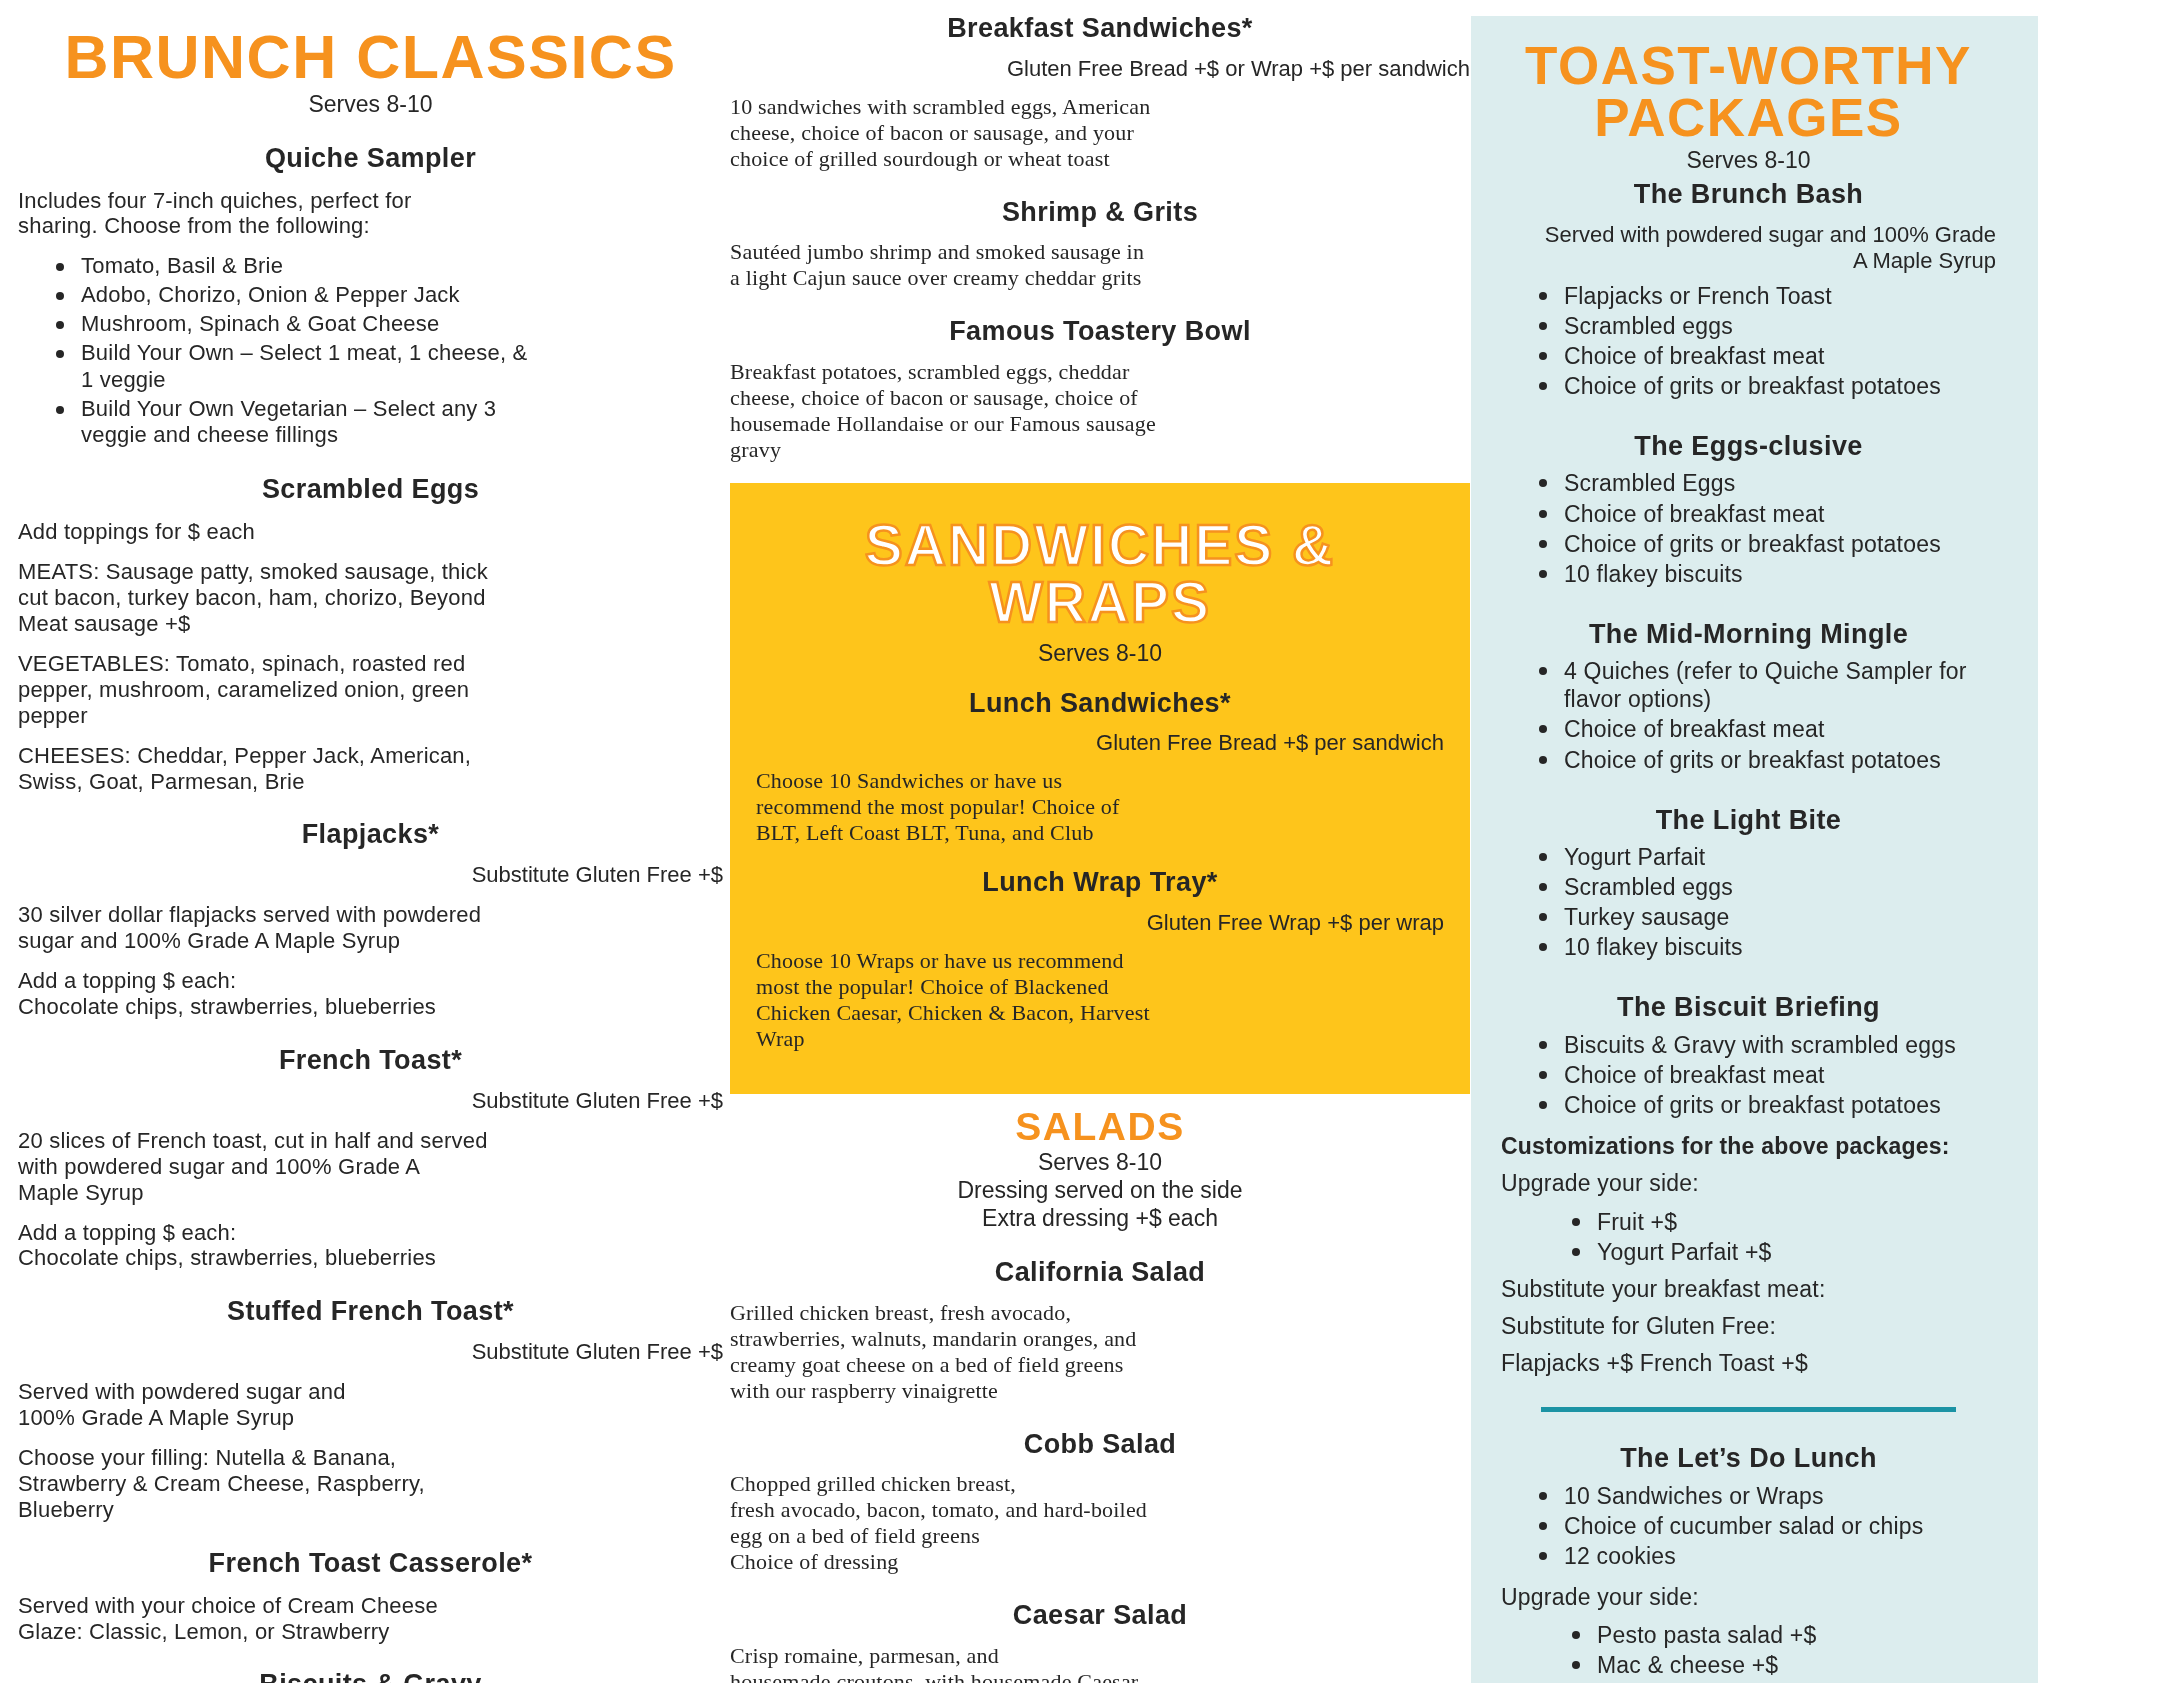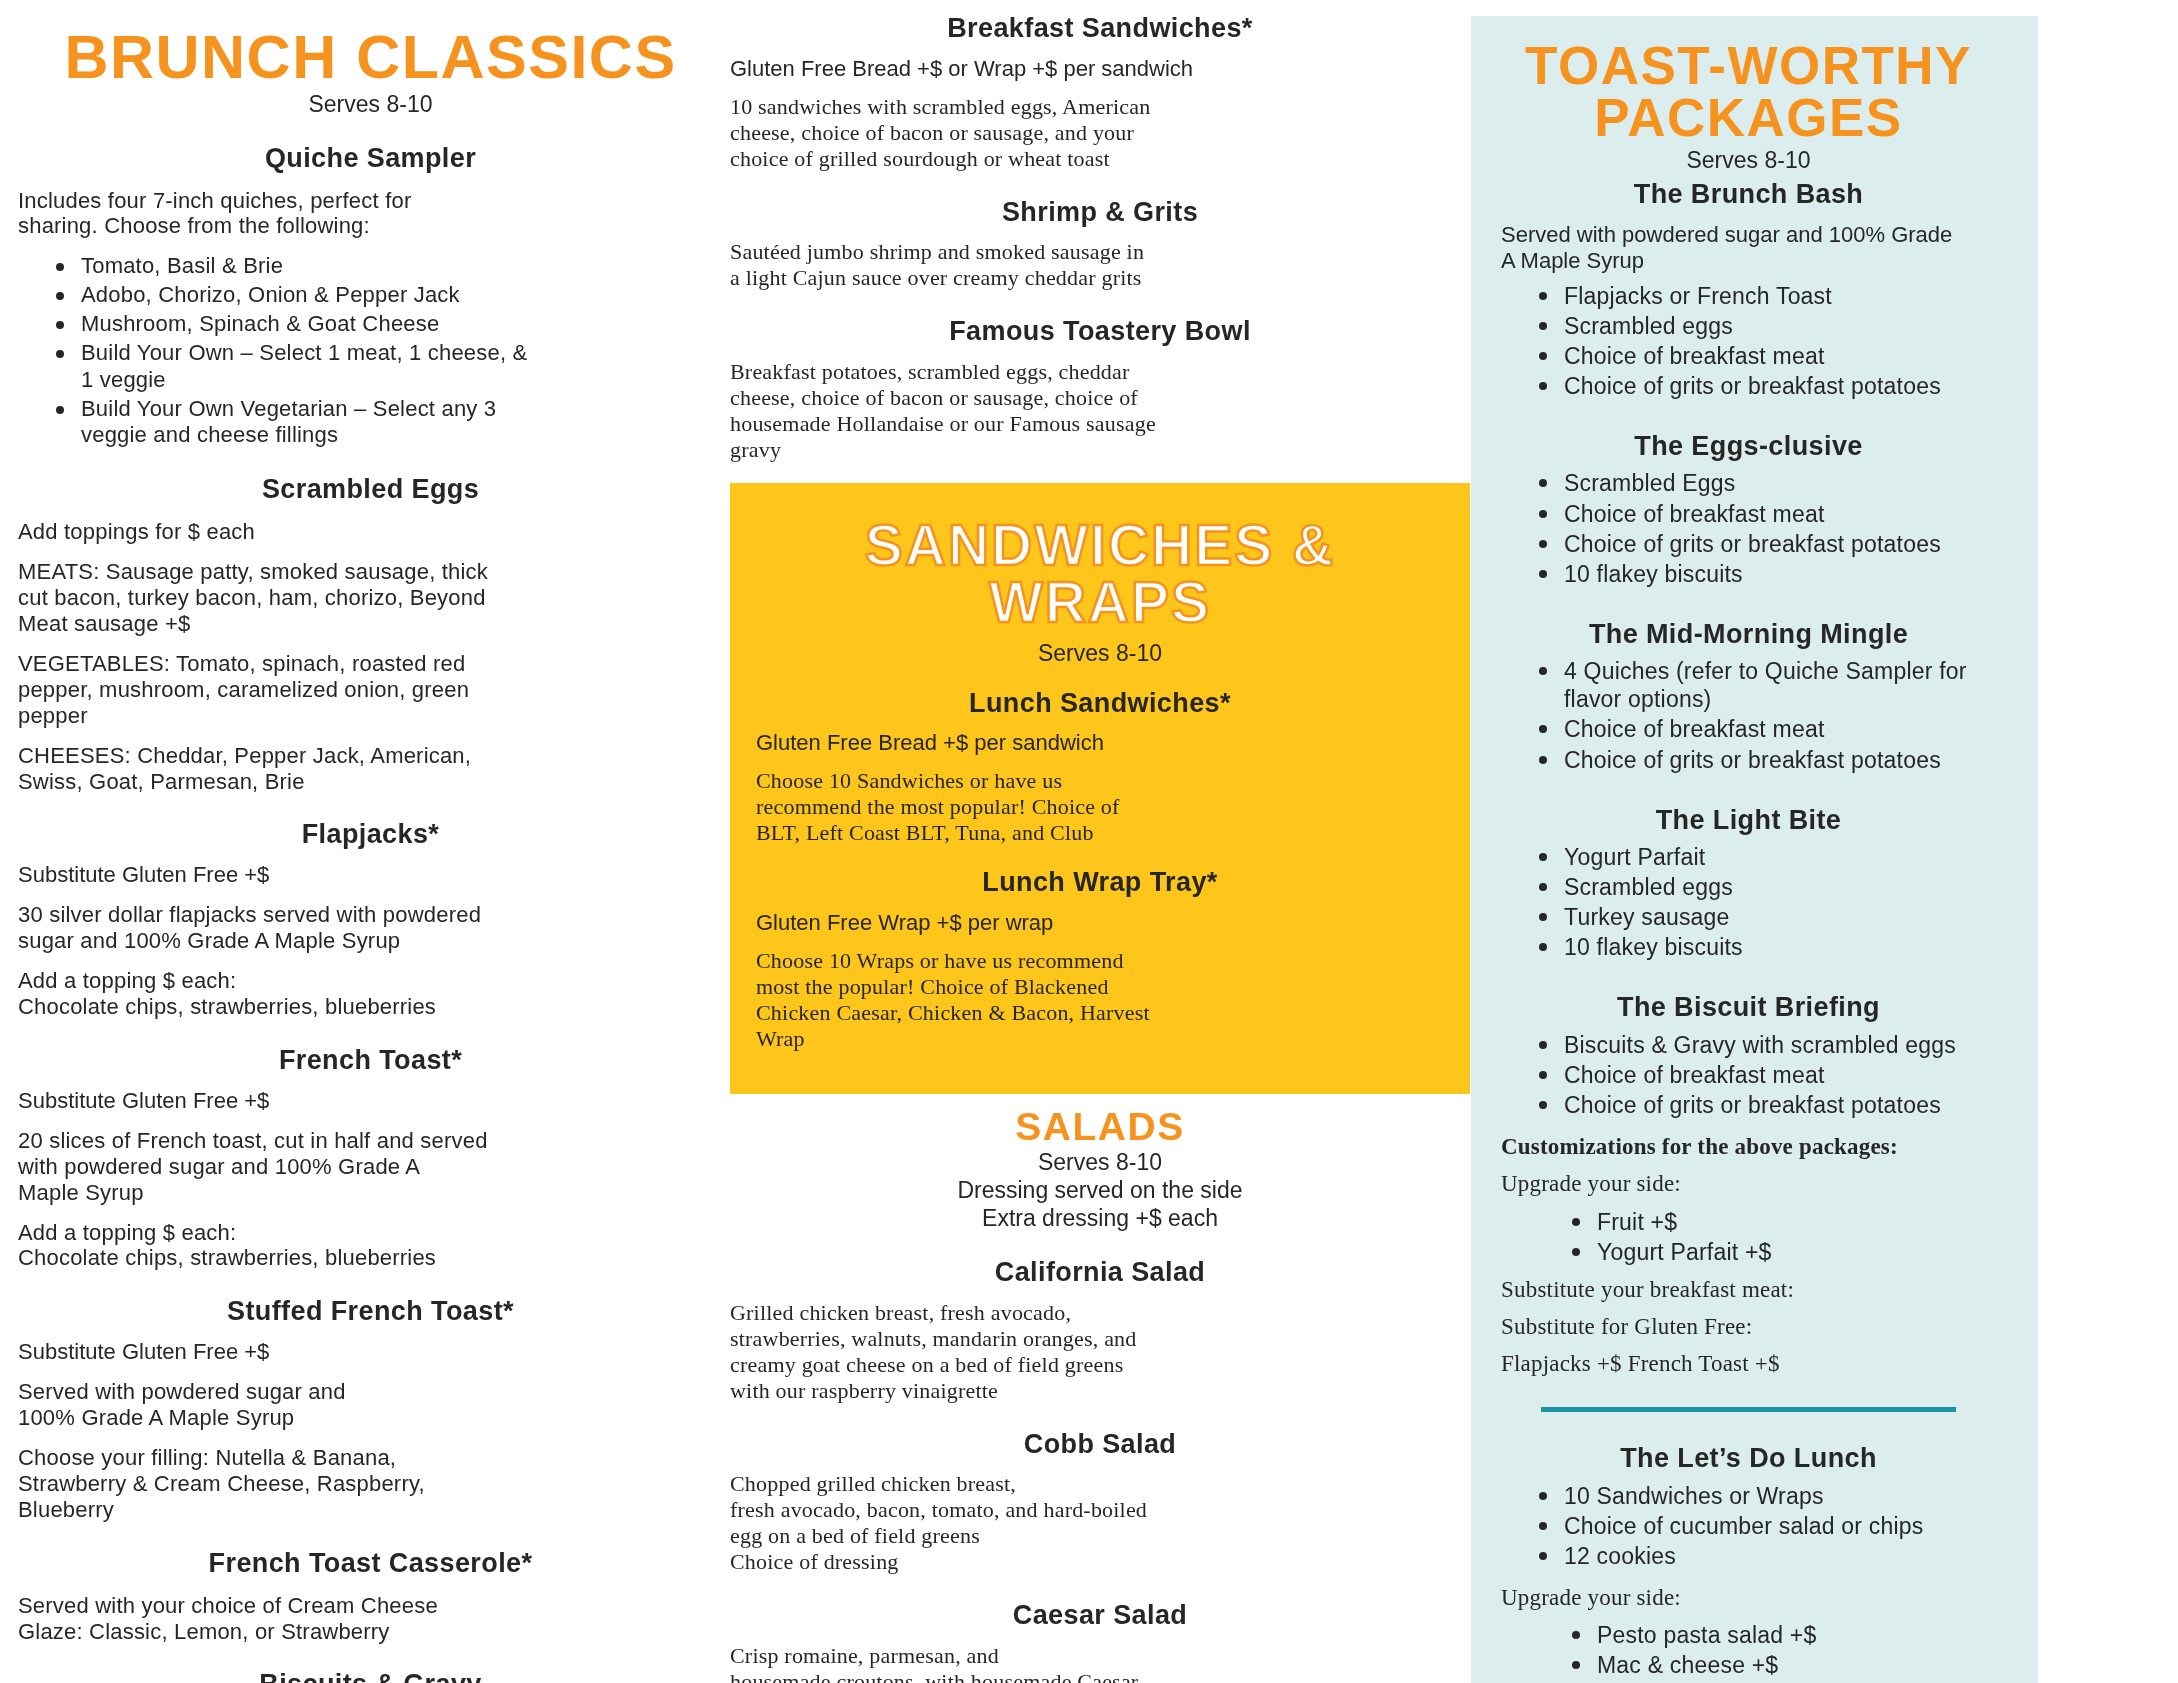--- a/index.html
+++ b/index.html
@@ -18,37 +18,37 @@
   .title-md { font-size:53px; }
   .title-sm { font-size:39px; }
 
   .banner-title { font-weight:bold; font-size:57px; line-height:1; text-align:center;
                   color:#ffffff; -webkit-text-stroke:2.5px #f6921e; letter-spacing:2px;
                   margin:16px 0 8px; }
 
   .center { text-align:center; font-size:23px; line-height:1.22; margin:2px 0 6px; white-space:pre-line; }
   .h   { font-weight:bold; font-size:27px; text-align:center; letter-spacing:0.4px;
          margin:26px 0 4px; line-height:1.1; }
-  .sub { text-align:left; font-size:22px; margin:12px 0 8px; white-space:pre-line; }
+  .sub { text-align:right; font-size:22px; margin:12px 0 8px; white-space:pre-line; }
   .p   { font-size:22px; line-height:1.18; letter-spacing:0.2px; margin:14px 0; white-space:pre-line; }
   .pb  { font-weight:bold; }
 
   ul { list-style:none; padding:0 0 0 36px; margin:8px 0 14px; }
   li { position:relative; padding-left:27px; font-size:22px; line-height:1.22;
        margin:2px 0; white-space:pre-line; letter-spacing:0.2px; }
   li::before { content:''; position:absolute; left:2px; top:10px; width:8px; height:8px;
                border-radius:50%; background:#262626; }
   ul.indent { padding-left:69px; margin:4px 0 8px; }
 
   .banner { background:#fec51b; margin:20px 0 14px; padding:18px 26px 30px; }
   .banner .h { margin-top:22px; }
 
   .divider { border:none; border-top:5px solid #1b93a4; width:84%; margin:30px auto 4px; }
 
-  .col-right .p  { margin:10px 0; font-size:23px;font-family:Liberation Serif, serif; }
+  .col-right .p  { margin:10px 0; font-size:23px; }
   .col-right li  { font-size:23px; }
   .col-right .h  { margin-top:32px; }
   .col-right .sub{ font-size:22px; }
   .col-mid .p { margin:12px 0;font-family:Liberation Serif, serif; }
 </style>
 </head>
 <body>
 
 <div class="page">
   <div class="col col-left">

